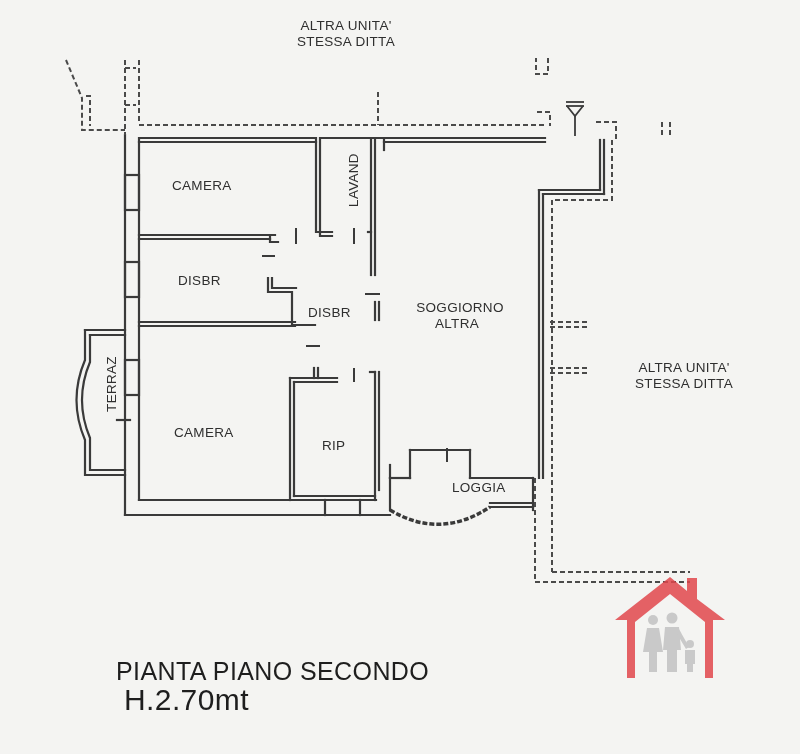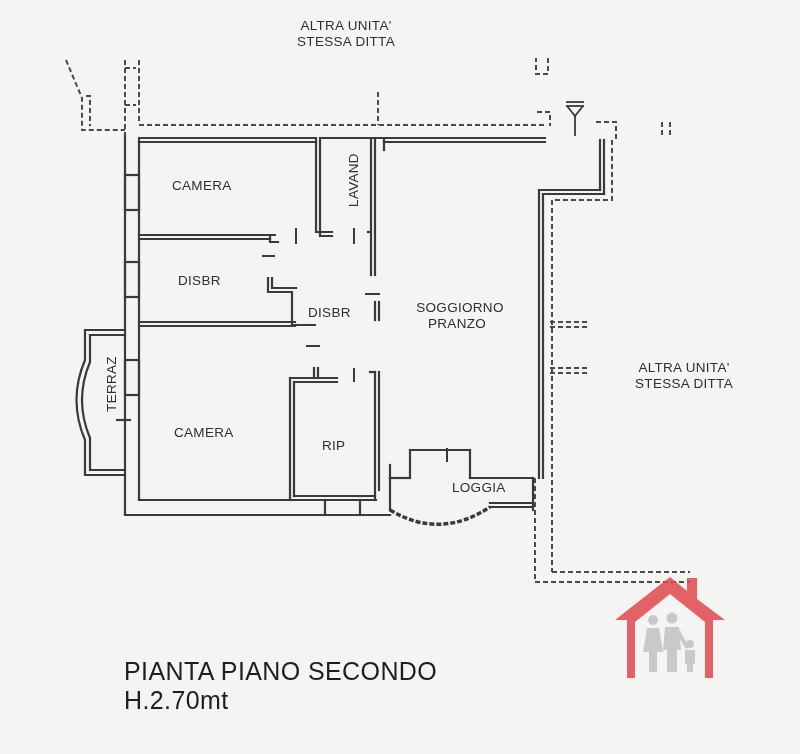--- a/index.html
+++ b/index.html
@@ -6,22 +6,22 @@
   body {
     width: 800px; height: 754px; overflow: hidden;
     background: #f4f4f2;
     font-family: "Liberation Sans", sans-serif;
     position: relative;
   }
   .plan { position: absolute; left: 0; top: 0; width: 800px; height: 754px; }
   .lbl { position: absolute; color: #2f2f2f; font-size: 13.5px; letter-spacing: 0.3px; line-height: 16px; white-space: nowrap; }
   .lbl.c { text-align: center; }
   .vert { transform: rotate(-90deg); transform-origin: center center; }
-  .title { position: absolute; left: 124px; top: 657px; font-size: 25px; color: #1e1e1e; letter-spacing: 0.4px; line-height: 28px; }
-  .subtitle { position: absolute; left: 124px; top: 686px; font-size: 25px; color: #1e1e1e; letter-spacing: 0.4px; line-height: 28px; }
+  .title { position: absolute; left: 116px; top: 657px; font-size: 25px; color: #1e1e1e; letter-spacing: 0.4px; line-height: 28px; }
+  .subtitle { position: absolute; left: 124px; top: 686px; font-size: 30px; color: #1e1e1e; letter-spacing: 0.4px; line-height: 28px; }
   .logo { position: absolute; left: 605px; top: 572px; width: 130px; height: 110px; }
 </style>
 </head>
 <body>
 
 <svg class="plan" viewBox="0 0 800 754" xmlns="http://www.w3.org/2000/svg">
   <g fill="none" stroke="#3a3a3a" stroke-width="2.2" stroke-linecap="square">
 
     <path d="M125 135 V 515"></path>
     <path d="M139 140 V 500"></path>
@@ -147,21 +147,21 @@
   <div>ALTRA UNITA'</div>
   <div>STESSA DITTA</div>
 </div>
 
 <div class="lbl" style="left:172px; top:178px;">CAMERA</div>
 <div class="lbl vert" style="left:326px; top:172px; width:56px; text-align:center;">LAVAND</div>
 <div class="lbl" style="left:178px; top:273px;">DISBR</div>
 <div class="lbl" style="left:308px; top:305px;">DISBR</div>
 <div class="lbl c" style="left:400px; top:300px; width:120px;">
   <div>SOGGIORNO</div>
-  <div style="margin-left:-6px;">PRANZO</div>
+  <div style="margin-left:-6px;">ALTRA</div>
 </div>
 <div class="lbl vert" style="left:84px; top:376px; width:56px; text-align:center;">TERRAZ</div>
 <div class="lbl" style="left:174px; top:425px;">CAMERA</div>
 <div class="lbl" style="left:322px; top:438px;">RIP</div>
 <div class="lbl" style="left:452px; top:480px;">LOGGIA</div>
 
 <div class="title">PIANTA PIANO SECONDO</div>
 <div class="subtitle">H.2.70mt</div>
 
 <svg class="logo" viewBox="0 0 130 110" xmlns="http://www.w3.org/2000/svg">

